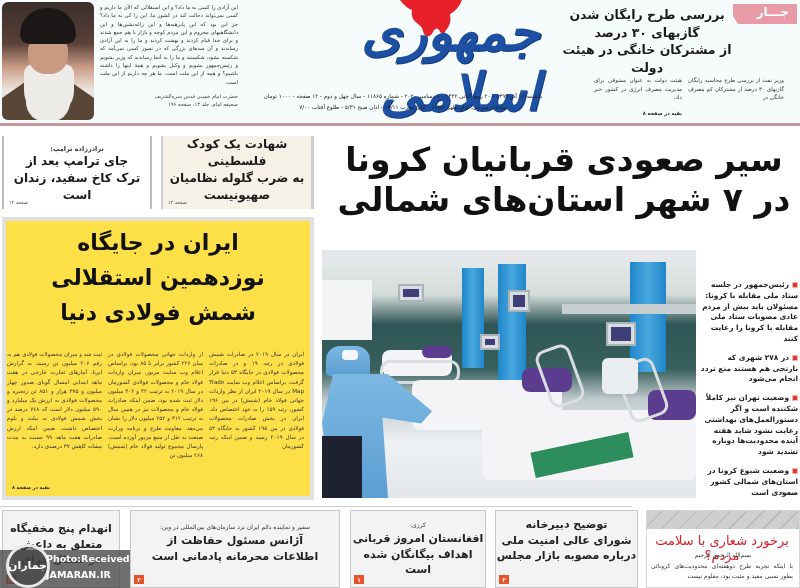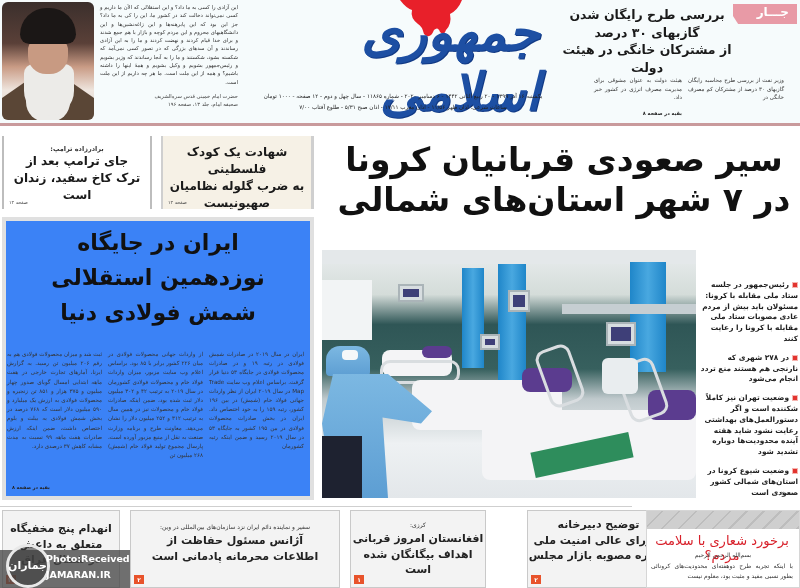--- a/index.html
+++ b/index.html
@@ -38,21 +38,21 @@
   #top-more { left: 594px; top: 110px; width: 88px; font-size: 5px; color:#222; font-weight: bold; text-align:right;}
   #box-trump { left: 2px; top: 136px; width: 150px; height: 73px; background: #fff; border-left: 2px solid #bdbdbd; border-right: 2px solid #bdbdbd; border-top: none; }
   #box-gaza { left: 161px; top: 136px; width: 153px; height: 73px; background: #f6f1e6; border-right: 3px solid #cfcfcf; border-top:none; border-bottom:none; border-left: 2px solid #cfcfcf; }
   .kicker { font-size: 6.5px; font-weight: bold; text-align: center; color:#333; }
   .boxhead { font-size: 12px; line-height: 17px; font-weight: bold; text-align: center; color:#1a1a1a; }
   .pageref { position:absolute; left: 5px; bottom: 4px; font-size: 4.8px; color:#444; }
 
   #main-headline { left: 330px; top: 140px; width: 468px; font-size: 33px; line-height: 40px; font-weight: bold; text-align: center; color: #111; letter-spacing: -0.5px; }
 
   
-  #steel { left: 2px; top: 217px; width: 312px; height: 283px; border: 4px solid #e0e0e0; background: #3b82f6; }
+  #steel { left: 2px; top: 217px; width: 312px; height: 283px; border: 4px solid #e0e0e0; background: #fde047; }
   #steel-head { position:absolute; left: 0; top: 4px; width: 304px; font-size: 22px; line-height: 35px; font-weight: bold; text-align: center; color: #111; }
   .col { position:absolute; top: 129px; width: 95px; font-size: 5.6px; line-height: 9.2px; text-align: justify; color:#333; }
   #steel-c1 { right: 6px; }
   #steel-c2 { right: 107px; }
   #steel-c3 { right: 208px; }
   #steel-more { position:absolute; left: 6px; bottom: 6px; font-size: 4.8px; font-weight: bold; color:#222; }
 
   
   #photo { left: 322px; top: 250px; width: 374px; height: 248px; overflow: hidden;
     background: linear-gradient(180deg, #e9edee 0%, #d4dcd9 18%, #2f5656 30%, #37605e 48%, #bfc9cc 60%, #eef1f3 78%, #e3e7ea 100%); }
@@ -74,21 +74,21 @@
   
   #bottom-rule { left: 0px; top: 506px; width: 632px; height: 1px; background: #cfcfcf; }
   .bbox { background: #f3f3f3; border: 1px solid #c9c9c9; }
   .bhead { font-size: 11px; line-height: 15.5px; font-weight: bold; text-align: center; color:#222; }
   .bkicker { font-size: 6px; text-align: center; color:#333; margin-bottom: 3px; }
   .pnum { position:absolute; left: 3px; bottom: 3px; width: 10px; height: 9px; background: #e8532b; color:#fff; font-size: 6px; line-height: 9px; text-align: center; font-weight: bold; }
 
   #b-isis { left: 2px; top: 510px; width: 118px; height: 78px; }
   #b-iaea { left: 130px; top: 510px; width: 210px; height: 78px; }
   #b-karzai { left: 350px; top: 510px; width: 136px; height: 78px; }
-  #b-snsc { left: 495px; top: 510px; width: 143px; height: 78px; margin-left: 32px; }
+  #b-snsc { left: 495px; top: 510px; width: 143px; height: 78px; }
   #b-editorial { left: 646px; top: 510px; width: 154px; height: 78px; background:#fff; border:1px solid #d6d6d6; }
   #edit-band { position:absolute; left:0; top:0; width:100%; height: 18px; background: repeating-linear-gradient(135deg,#cfcfcf 0,#cfcfcf 10px,#bdbdbd 10px,#bdbdbd 12px); }
   #edit-head { position:absolute; top: 22px; right: 4px; width: 146px; font-size: 13px; font-weight: normal; color: #d8202a; text-align: center; }
   #edit-basmala { position:absolute; top: 41px; right: 0; width: 100%; font-size: 5.8px; text-align:center; color:#333; }
   #edit-body { position:absolute; top: 50px; right: 6px; width: 142px; font-size: 6px; line-height: 9.5px; text-align: justify; color:#333; }
 
   
   #watermark { left: 0; top: 550px; width: 130px; height: 38px; background: rgba(70,70,70,0.78); }
   #wm-logo { position:absolute; left: 6px; top: -6px; width: 44px; height: 44px; border-radius: 50%; border: 3px solid #e8e8e8; background: rgba(60,60,60,0.6); color:#fff; font-size: 11px; font-weight: bold; text-align:center; line-height: 38px; direction: rtl; }
   #wm-t1 { position:absolute; left: 46px; top: 3px; font-size: 9.5px; color: #fff; font-weight: bold; direction: ltr; white-space: nowrap; }
@@ -140,21 +140,21 @@
 <div id="box-trump" class="abs">
   <div style="margin-top:9px" class="kicker">برادرزاده ترامپ:</div>
   <div class="boxhead">
     <div>جای ترامپ بعد از</div>
     <div>ترک کاخ سفید، زندان است</div>
   </div>
   <div class="pageref">صفحه ۱۲</div>
 </div>
 
 <div id="box-gaza" class="abs">
-  <div style="margin-top:8px" class="boxhead">
+  <div style="" class="boxhead">
     <div>شهادت یک کودک فلسطینی</div>
     <div>به ضرب گلوله نظامیان</div>
     <div>صهیونیست</div>
   </div>
   <div class="pageref">صفحه ۱۲</div>
 </div>
 
 <div id="main-headline" class="abs">
   <div>سیر صعودی قربانیان کرونا</div>
   <div>در ۷ شهر استان‌های شمالی</div>

